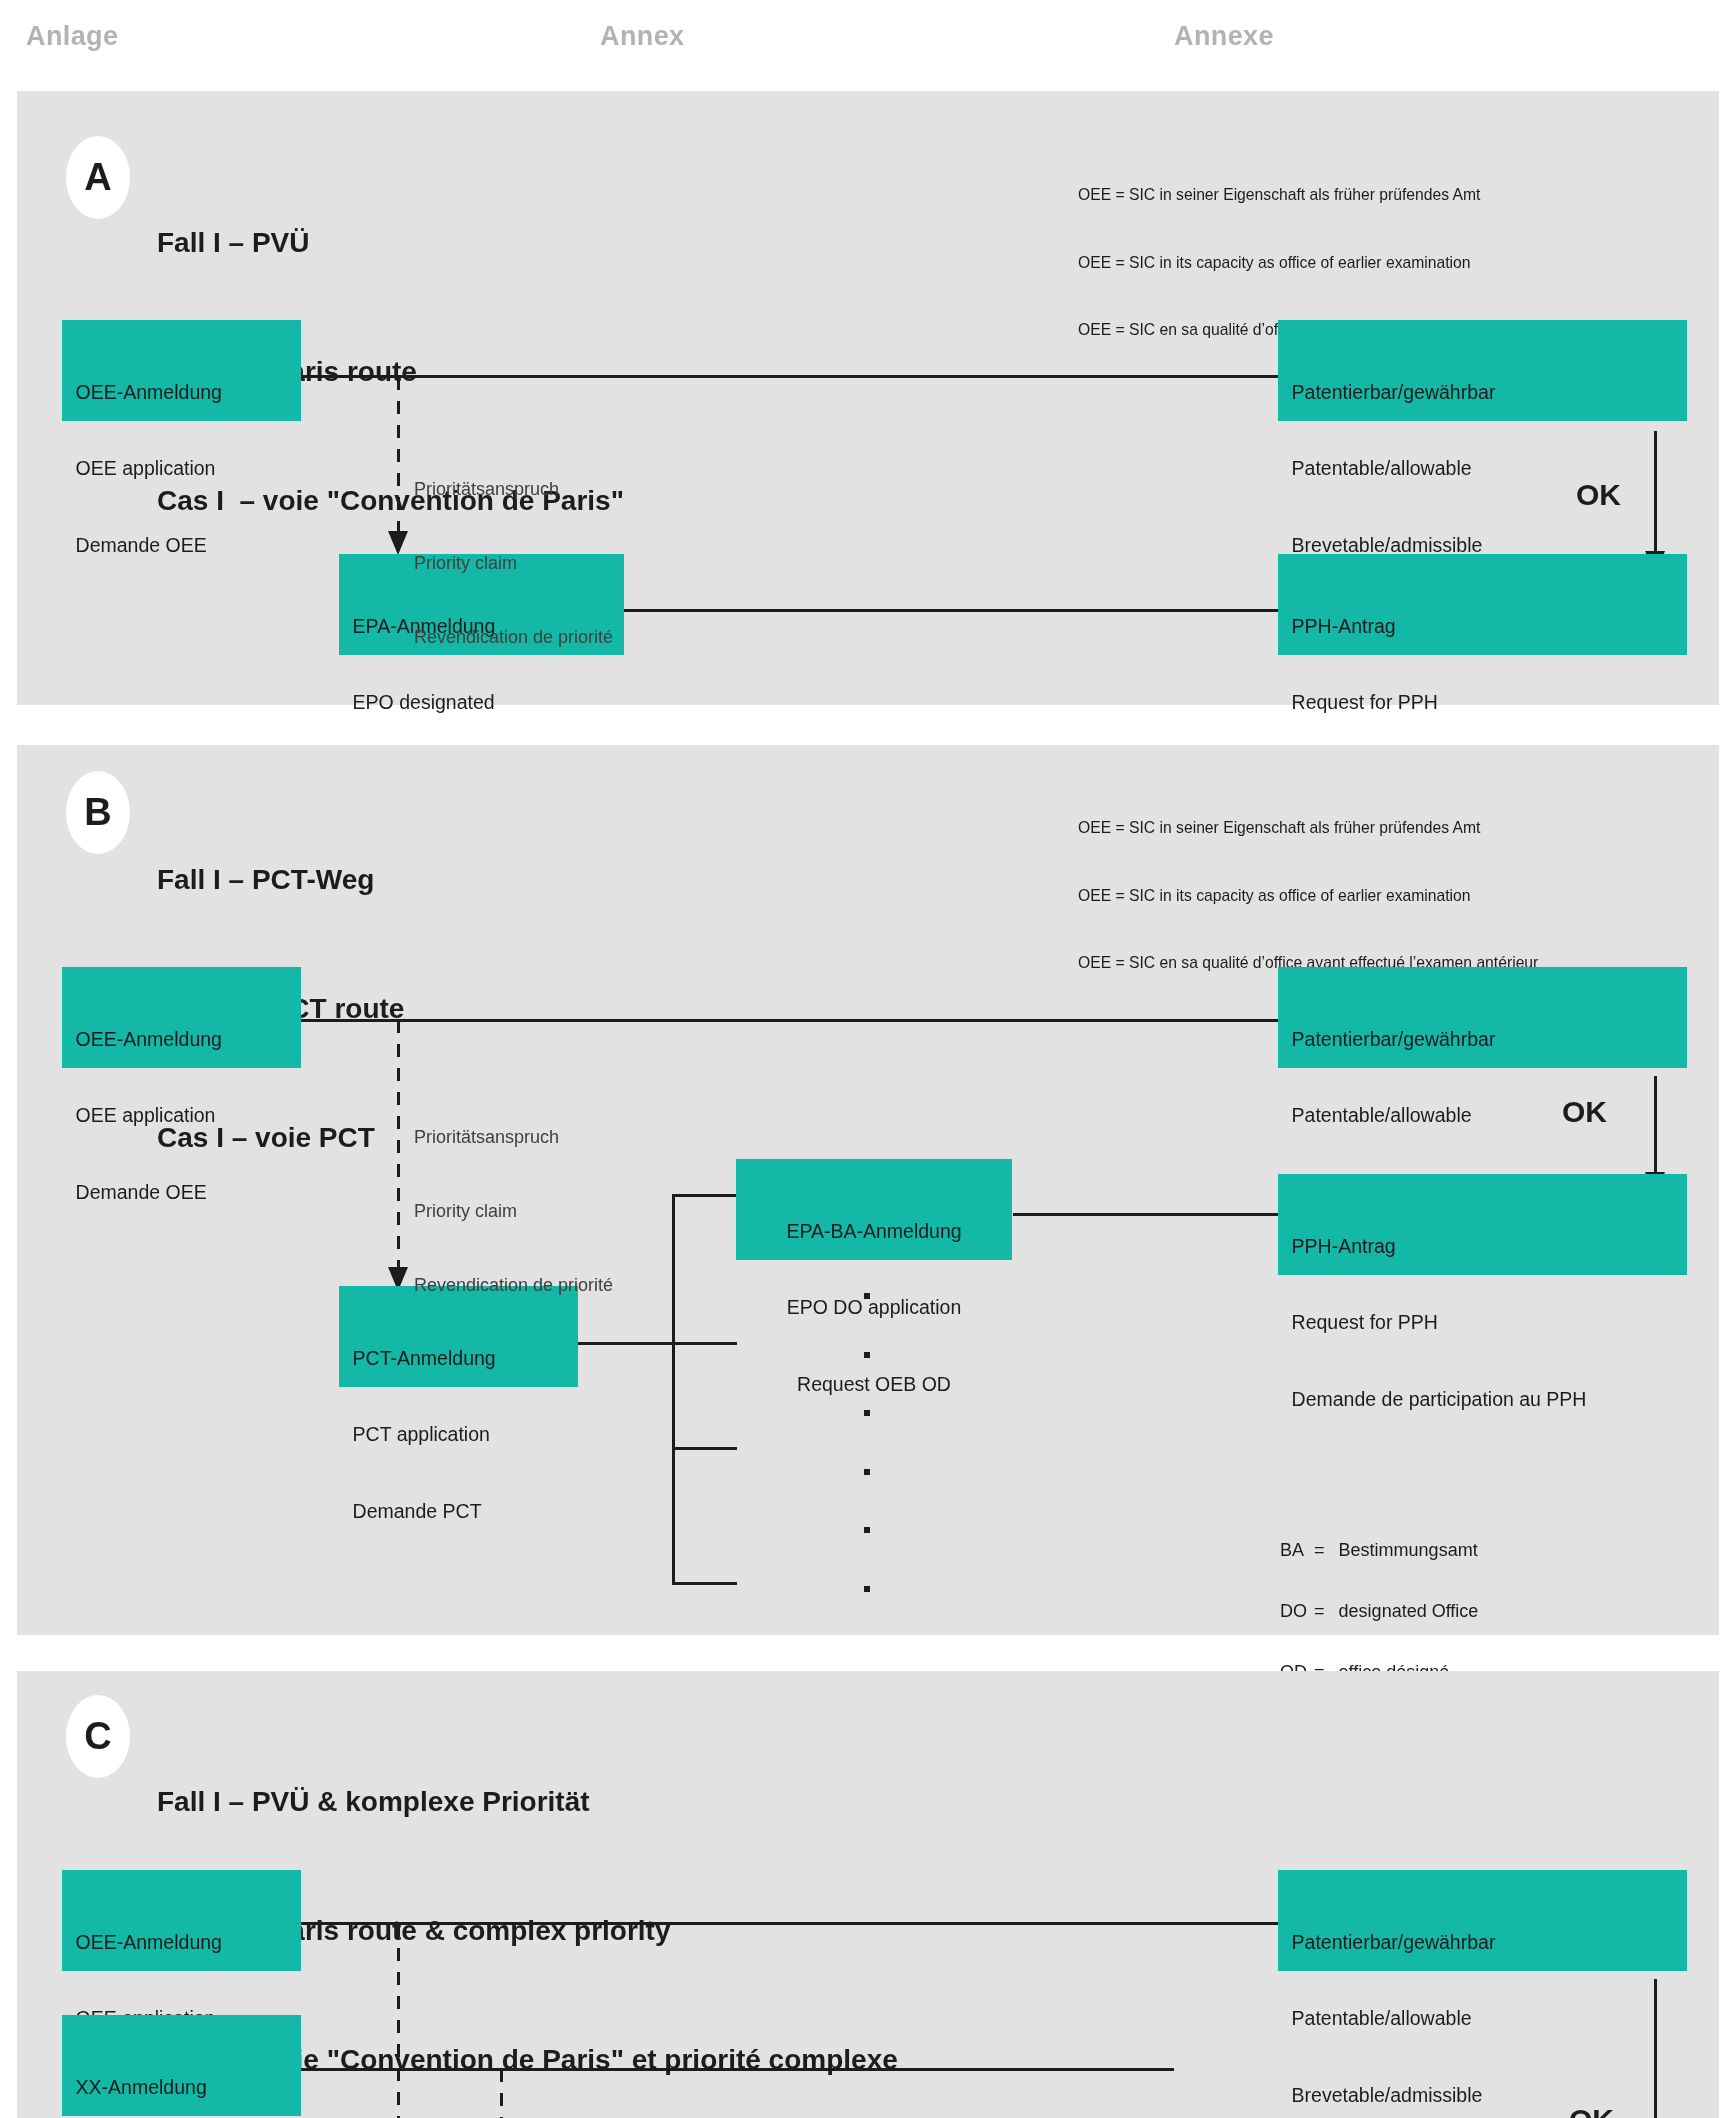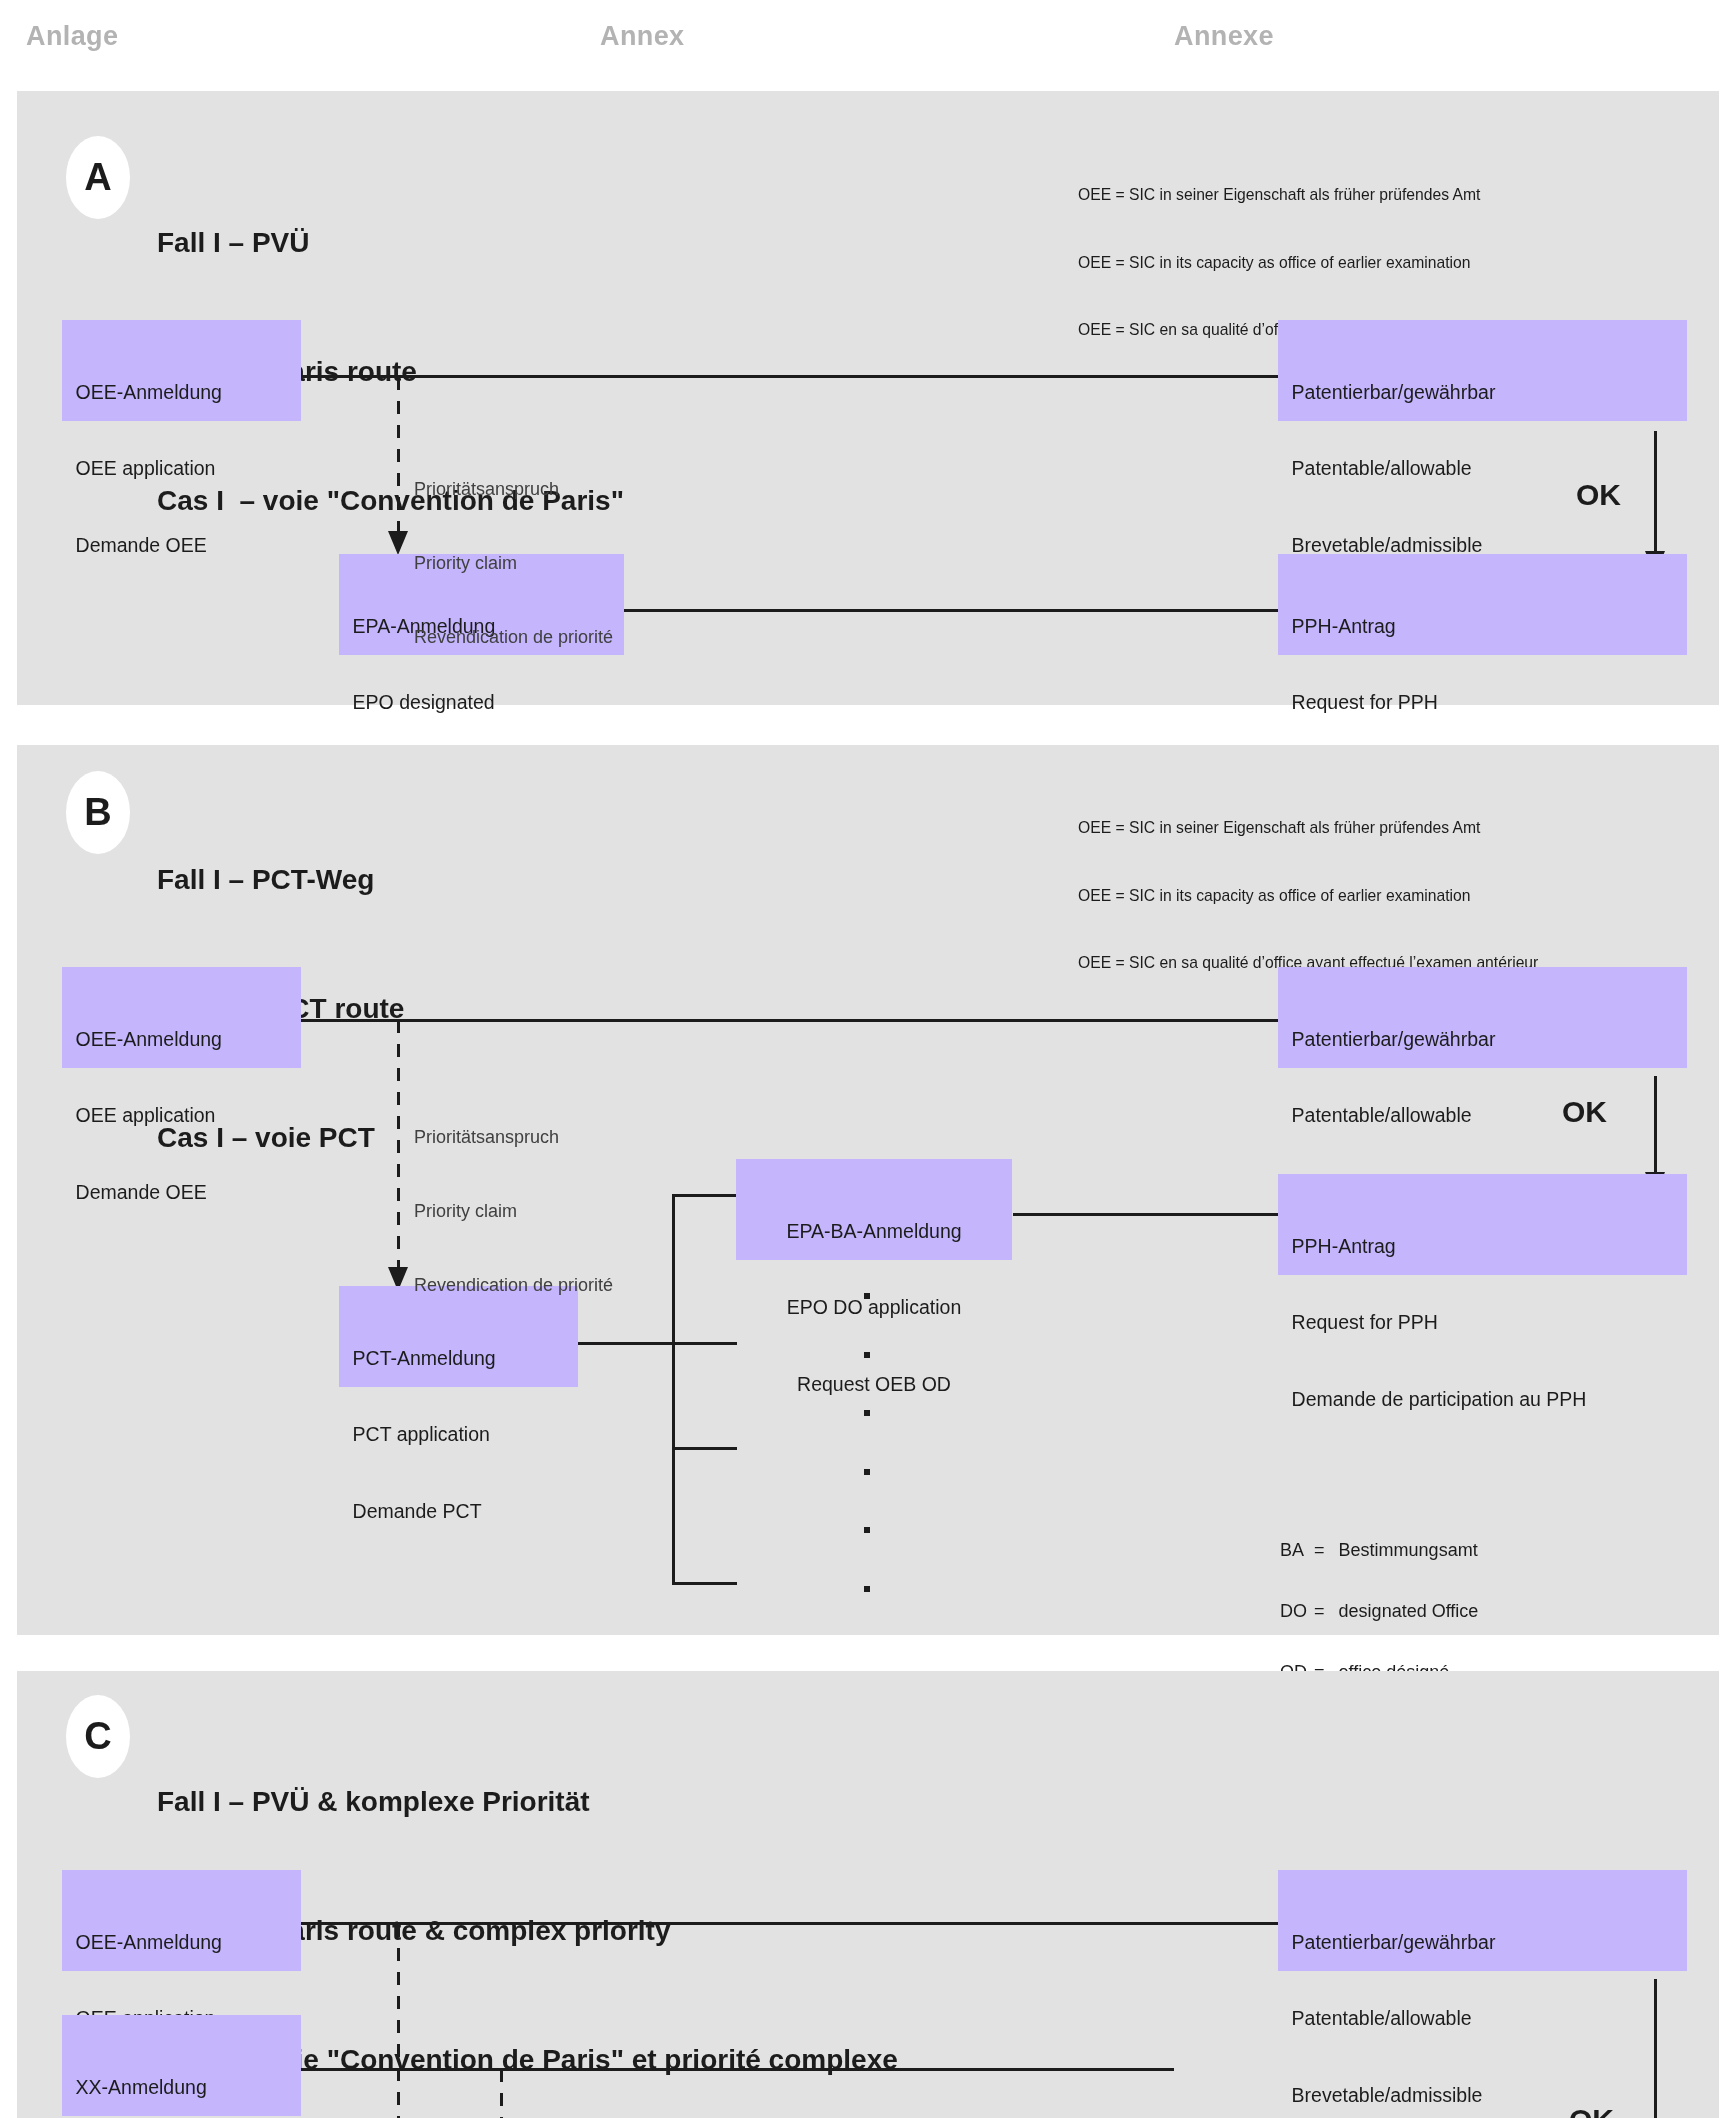--- a/index.html
+++ b/index.html
@@ -12,21 +12,21 @@
   
   .panel{position:absolute;background:#e2e2e2;}
   
   .badge{position:absolute;width:64px;height:83px;border-radius:50%;
          background:#ffffff;display:flex;align-items:center;justify-content:center;
          font-size:38px;font-weight:bold;color:#1c1c1c;}
   
   .title{position:absolute;font-size:28px;font-weight:bold;color:#1c1c1c;
          line-height:43px;white-space:pre;}
   
-  .box{position:absolute;background:#c4b5fd;box-sizing:border-box;
+  .box{position:absolute;background:#14b8a6;box-sizing:border-box;
        font-size:19.5px;line-height:25.4px;color:#1c1c1c;padding:9.3px 13.6px;white-space:pre;}
   
   .legend{position:absolute;font-size:15.7px;line-height:22.5px;color:#1c1c1c;white-space:pre;}
   .plabel{position:absolute;font-size:18px;line-height:24.6px;color:#404040;white-space:pre;}
   .ok{position:absolute;font-size:30px;font-weight:bold;color:#1c1c1c;}
   
   .hline{position:absolute;background:#1c1c1c;height:3px;}
   .vline{position:absolute;background:#1c1c1c;width:3px;}
   .dash{position:absolute;width:3px;
         background:repeating-linear-gradient(to bottom,#1c1c1c 0,#1c1c1c 12.7px,transparent 12.7px,transparent 24px);}

